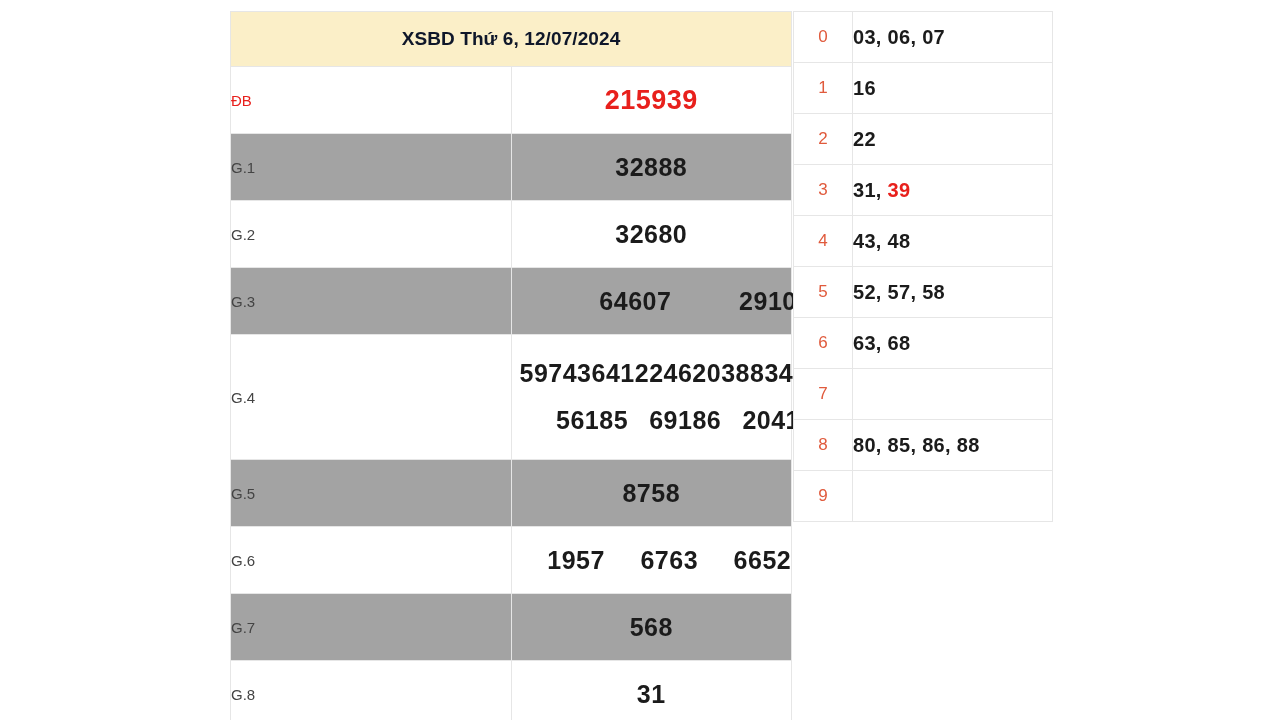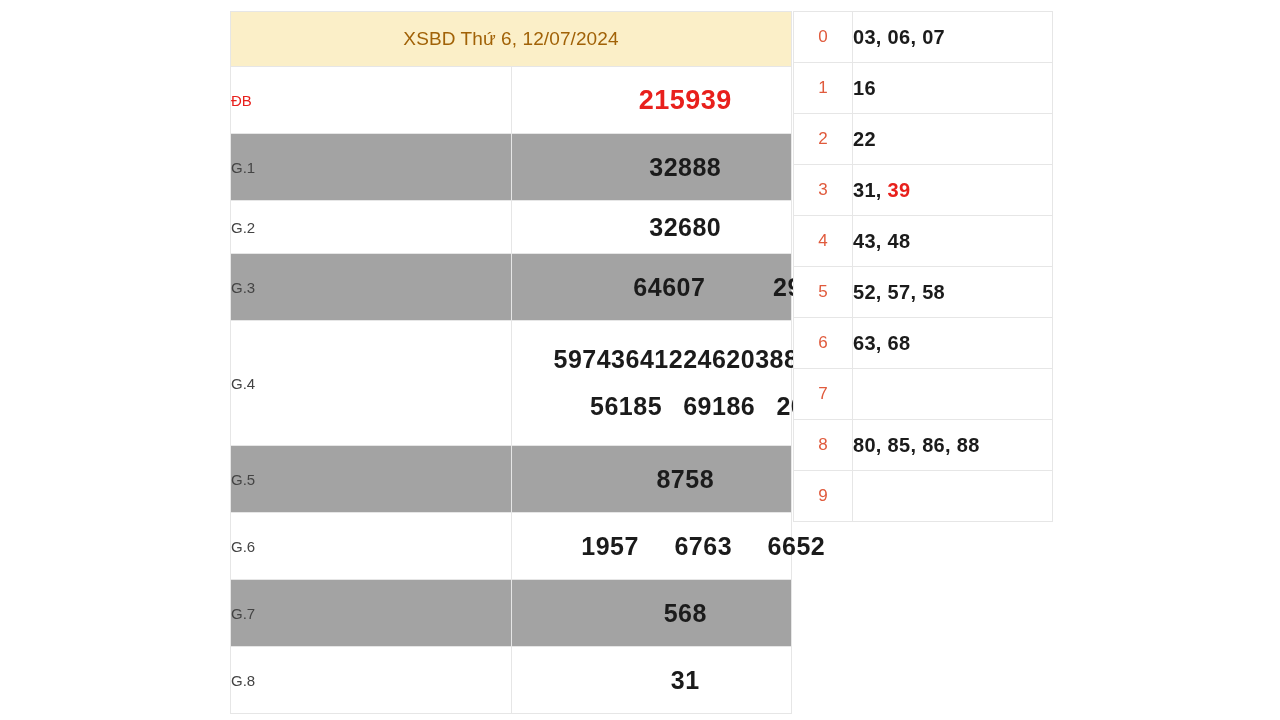--- a/index.html
+++ b/index.html
@@ -37,22 +37,22 @@
     border: 1px solid #e6e6e6;
     padding: 0;
   }
 
   .res-header {
     background: #fbefc8;
     height: 54px;
     text-align: center;
     vertical-align: middle;
     font-size: 19px;
-    font-weight: normal;
-    color: #a16207;
+    font-weight: bold;
+    color: #0f172a;
     letter-spacing: 0.1px;
   }
 
   .prize-label {
     width: 58px;
     text-align: left;
     vertical-align: middle;
     font-size: 15px;
     font-weight: normal;
     color: #444444;
@@ -67,39 +67,38 @@
   }
 
   .row-alt > td { background: #a3a3a3; }
   .row-plain > td { background: #ffffff; }
 
   .num-row {
     display: flex;
     align-items: flex-start;
     justify-content: space-around;
     width: 100%;
-    margin-left: 34px;
   }
   .num-row.single { justify-content: center; }
 
   .num {
     font-size: 25px;
     font-weight: bold;
     color: #1b1b1b;
     letter-spacing: 0.5px;
     white-space: nowrap;
   }
   .num.special {
     font-size: 27px;
     color: #e8201c;
   }
 
   .r-db   { height: 67px; }
   .r-g1   { height: 67px; }
-  .r-g2   { height: 53px; }
+  .r-g2   { height: 67px; }
   .r-g3   { height: 67px; }
   .r-g4   { height: 125px; }
   .r-g5   { height: 67px; }
   .r-g6   { height: 67px; }
   .r-g7   { height: 67px; }
   .r-g8   { height: 67px; }
 
   .g4-stack {
     display: flex;
     flex-direction: column;

